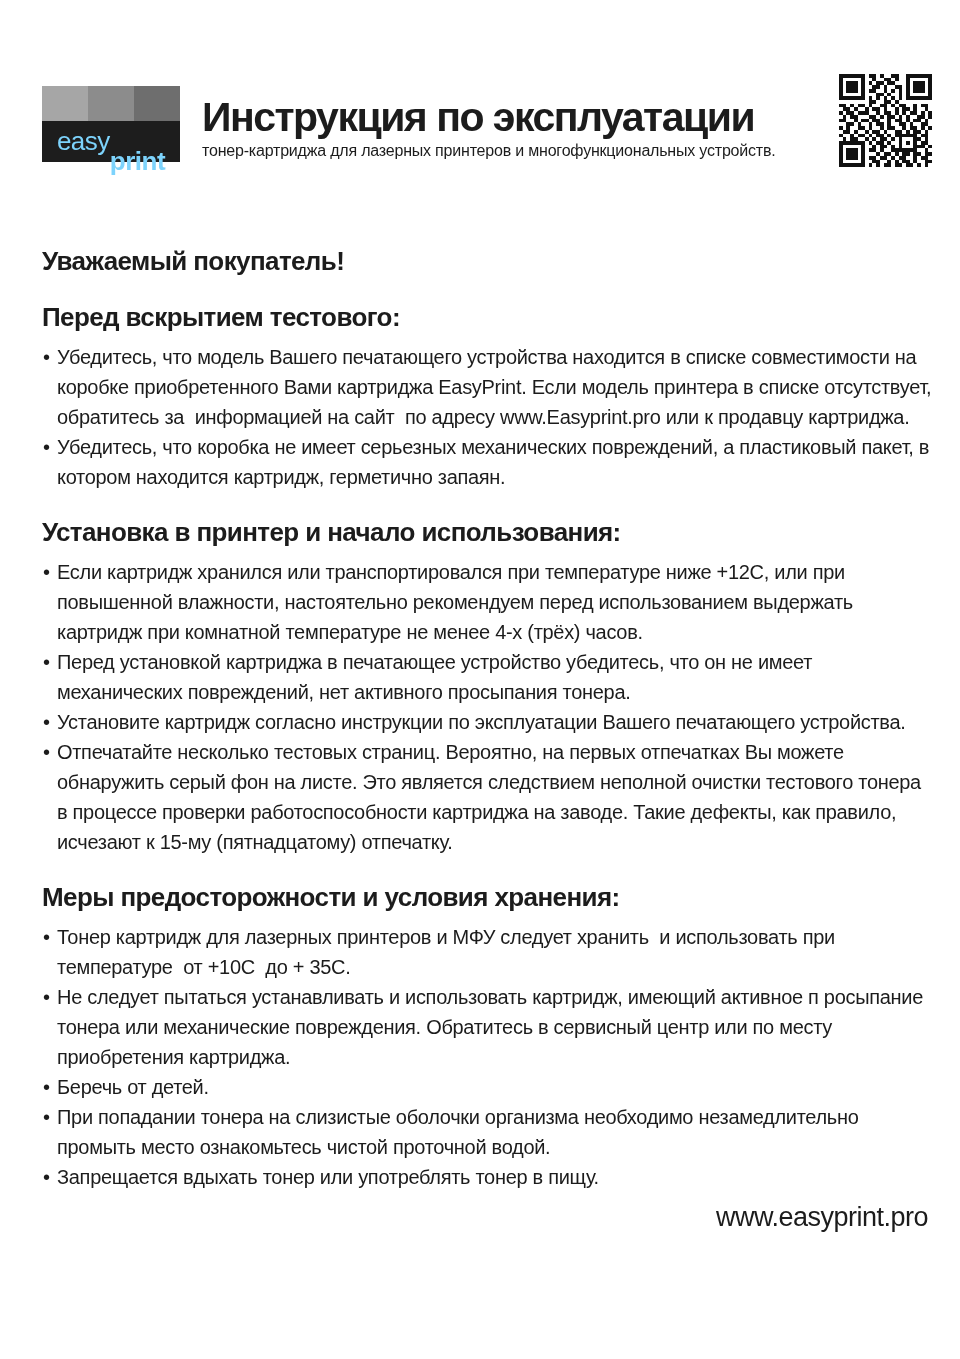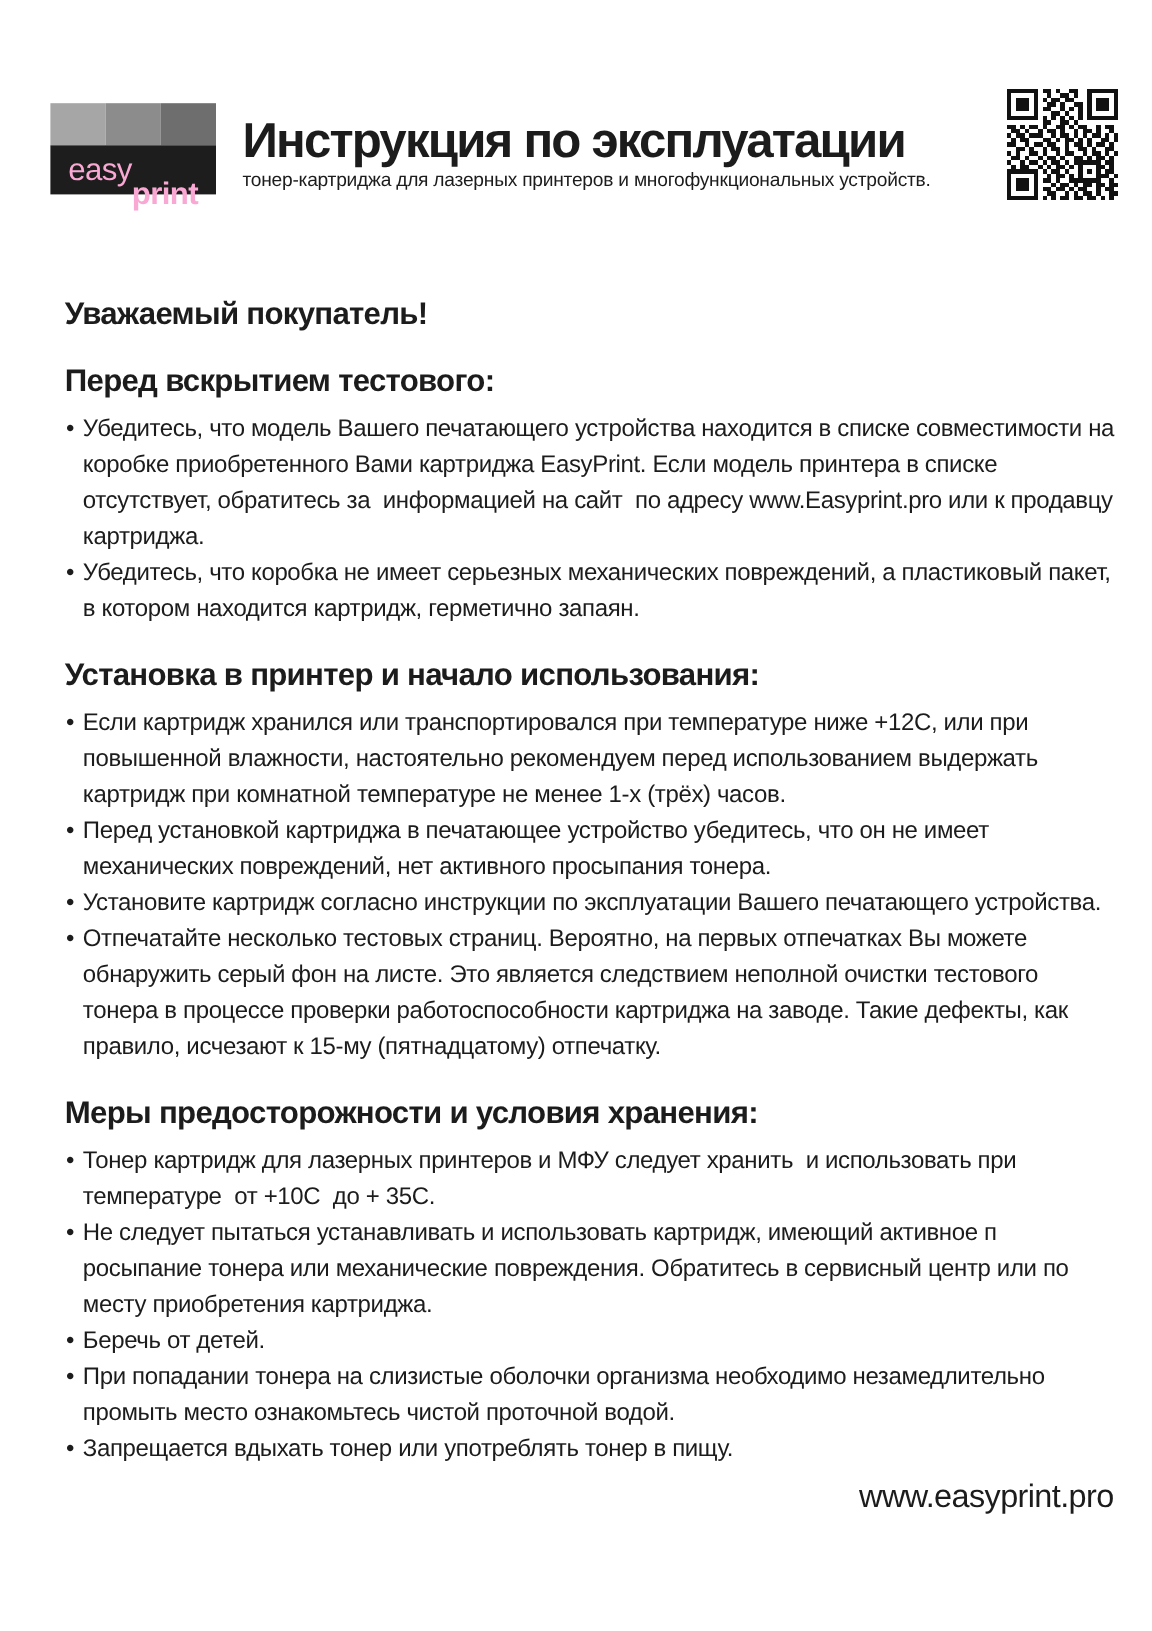--- a/index.html
+++ b/index.html
@@ -15,38 +15,38 @@
     padding: 72px 28px 0 42px;
     overflow: hidden;
   }
 
   
   .header { display: flex; align-items: flex-start; }
   .logo { width: 138px; margin-top: 14px; flex: 0 0 auto; }
   .logo-swatches { display: flex; height: 35px; }
   .logo-swatches .sw { flex: 1 1 0; }
   .logo-band {
-    height: 41px; color: #f9a8d4;
+    height: 41px; color: #7dd3fc;
     display: flex; align-items: center; justify-content: center;
     font-size: 26px; letter-spacing: -0.5px;
   }
   .logo-band b { font-weight: bold; margin-top: 39px; }
 
   .title-block { flex: 1 1 auto; padding-top: 24px; min-width: 0; margin-left: 22px; }
   .doc-title {
     margin: 0; font-size: 41px; font-weight: bold;
     letter-spacing: -1.5px; line-height: 1.05; white-space: nowrap;
   }
   .doc-subtitle { font-size: 16px; letter-spacing: -0.2px; margin-top: 3px; }
 
   .qr { width: 93px; height: 93px; flex: 0 0 auto; margin-top: 2px; }
   .qr svg { display: block; }
 
   
-  .content { margin-top: 80px; margin-left: 12px; }
+  .content { margin-top: 80px; }
   h2 {
     font-size: 26px; font-weight: bold; letter-spacing: -0.6px;
     margin: 26px 0 9px 0; line-height: 1.15;
   }
   .greeting h2 { margin-top: 0; }
   .body-text, li {
     font-size: 20px; line-height: 30px; letter-spacing: -0.3px;
     white-space: pre-wrap;
   }
   p.body-text { margin: 0; }
@@ -435,21 +435,21 @@
       <h2>Перед вскрытием тестового:</h2>
       <ul>
         <li>Убедитесь, что модель Вашего печатающего устройства находится в списке совместимости на коробке приобретенного Вами картриджа EasyPrint. Если модель принтера в списке отсутствует, обратитесь за  информацией на сайт  по адресу www.Easyprint.pro или к продавцу картриджа.</li>
         <li>Убедитесь, что коробка не имеет серьезных механических повреждений, а пластиковый пакет, в котором находится картридж, герметично запаян.</li>
       </ul>
     </section>
 
     <section>
       <h2>Установка в принтер и начало использования:</h2>
       <ul>
-        <li>Если картридж хранился или транспортировался при температуре ниже +12C, или при повышенной влажности, настоятельно рекомендуем перед использованием выдержать картридж при комнатной температуре не менее 1-х (трёх) часов.</li>
+        <li>Если картридж хранился или транспортировался при температуре ниже +12C, или при повышенной влажности, настоятельно рекомендуем перед использованием выдержать картридж при комнатной температуре не менее 4-х (трёх) часов.</li>
         <li>Перед установкой картриджа в печатающее устройство убедитесь, что он не имеет механических повреждений, нет активного просыпания тонера.</li>
         <li>Установите картридж согласно инструкции по эксплуатации Вашего печатающего устройства.</li>
         <li>Отпечатайте несколько тестовых страниц. Вероятно, на первых отпечатках Вы можете обнаружить серый фон на листе. Это является следствием неполной очистки тестового тонера в процессе проверки работоспособности картриджа на заводе. Такие дефекты, как правило, исчезают к 15-му (пятнадцатому) отпечатку.</li>
       </ul>
     </section>
 
     <section>
       <h2>Меры предосторожности и условия хранения:</h2>
       <ul>
         <li>Тонер картридж для лазерных принтеров и МФУ следует хранить  и использовать при температуре  от +10C  до + 35C.</li>

